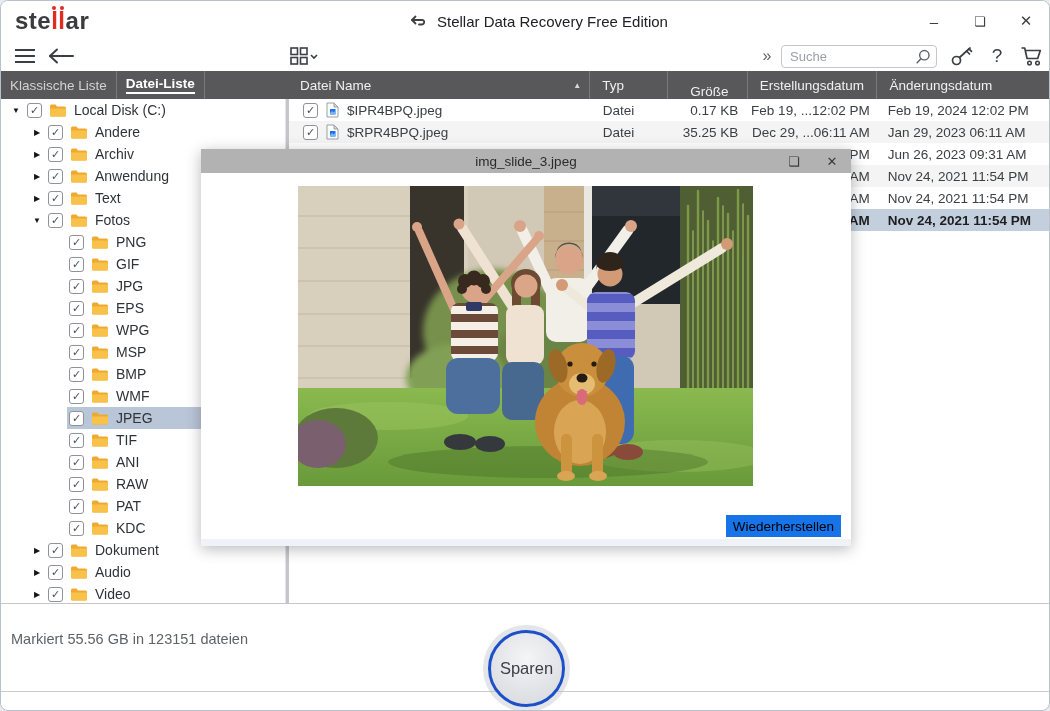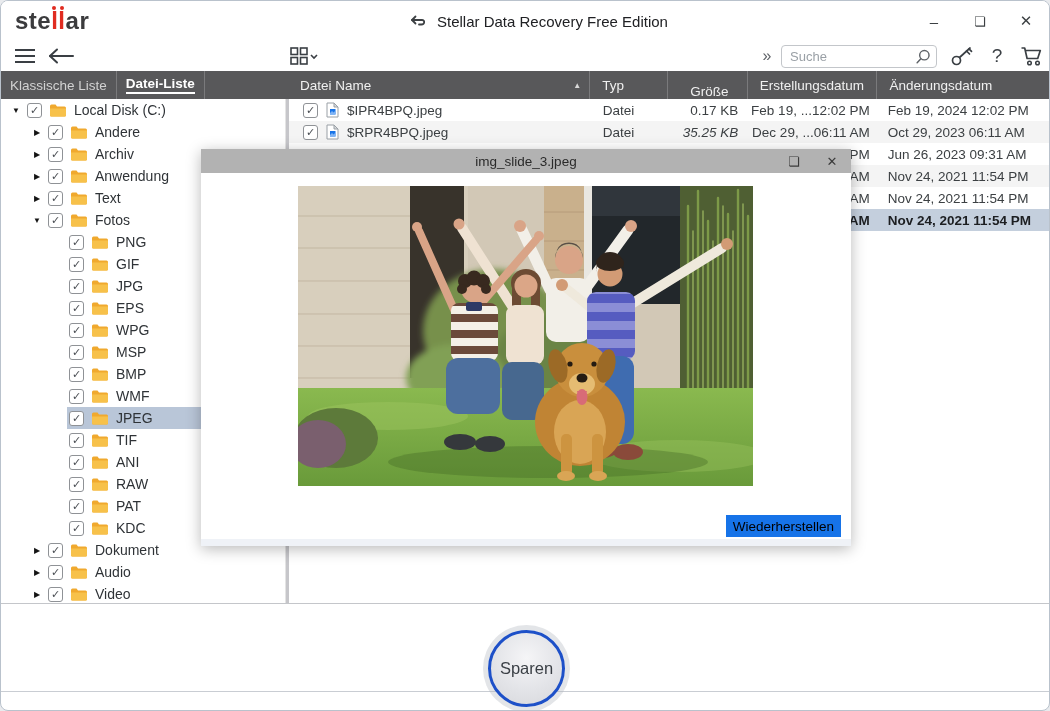--- a/index.html
+++ b/index.html
@@ -525,23 +525,23 @@
             <svg class="ico" width="13" height="16" viewBox="0 0 13 16">
               <path d="M1 1 h7 l4 4 v10 h-11 z" fill="#fff" stroke="#9aa0a6" stroke-width="1"></path>
               <path d="M8 1 l4 4 h-4 z" fill="#d7dadd" stroke="#9aa0a6" stroke-width="1"></path>
               <rect x="4" y="7" width="5.5" height="5.5" fill="#1673e8"></rect>
               <path d="M4 11 l2 -2 l1.6 1.6 l1.9 -2 V12.5 H4 z" fill="#7fb3f4"></path>
             </svg>
           </span>
           <span>$RPR4BPQ.jpeg</span>
         </div>
         <div class="gc c-type" style="width: 78px;">Datei</div>
-        <div class="gc c-size" style="width: 80px; font-style: italic;">35.25 KB</div>
+        <div class="gc c-size" style="width: 80px;">35.25 KB</div>
         <div class="gc c-created" style="width: 130px;">Dec 29, ...06:11 AM</div>
-        <div class="gc c-changed" style="width: 172px;">Oct 29, 2023 06:11 AM</div>
+        <div class="gc c-changed" style="width: 172px;">Jan 29, 2023 06:11 AM</div>
       </div>
       <div class="grow">
         <div class="gc c-name" style="width: 303px;"></div>
         <div class="gc c-type" style="width: 78px;"></div>
         <div class="gc c-size" style="width: 80px;"></div>
         <div class="gc c-created" style="width: 130px;">PM</div>
         <div class="gc c-changed" style="width: 172px;">Jun 26, 2023 09:31 AM</div>
       </div>
       <div class="grow alt">
         <div class="gc c-name" style="width: 303px;"></div>
@@ -561,20 +561,21 @@
         <div class="gc c-name" style="width: 303px;"></div>
         <div class="gc c-type" style="width: 78px;"></div>
         <div class="gc c-size" style="width: 80px;"></div>
         <div class="gc c-created" style="width: 130px;">AM</div>
         <div class="gc c-changed" style="width: 172px;">Nov 24, 2021 11:54 PM</div>
       </div>
     </div>
 
   <div class="hline-top"></div>
   <div class="status">
+    <div>Markiert 55.56 GB in 123151 dateien</div>
   </div>
   <div class="hline-bottom"></div>
   <div class="sparen">Sparen</div>
 
   <div class="dialog">
     <div class="dtitle">
       <span>img_slide_3.jpeg</span>
       <div class="dctl">
         <div class="dbtn">❏</div>
         <div class="dbtn">✕</div>

